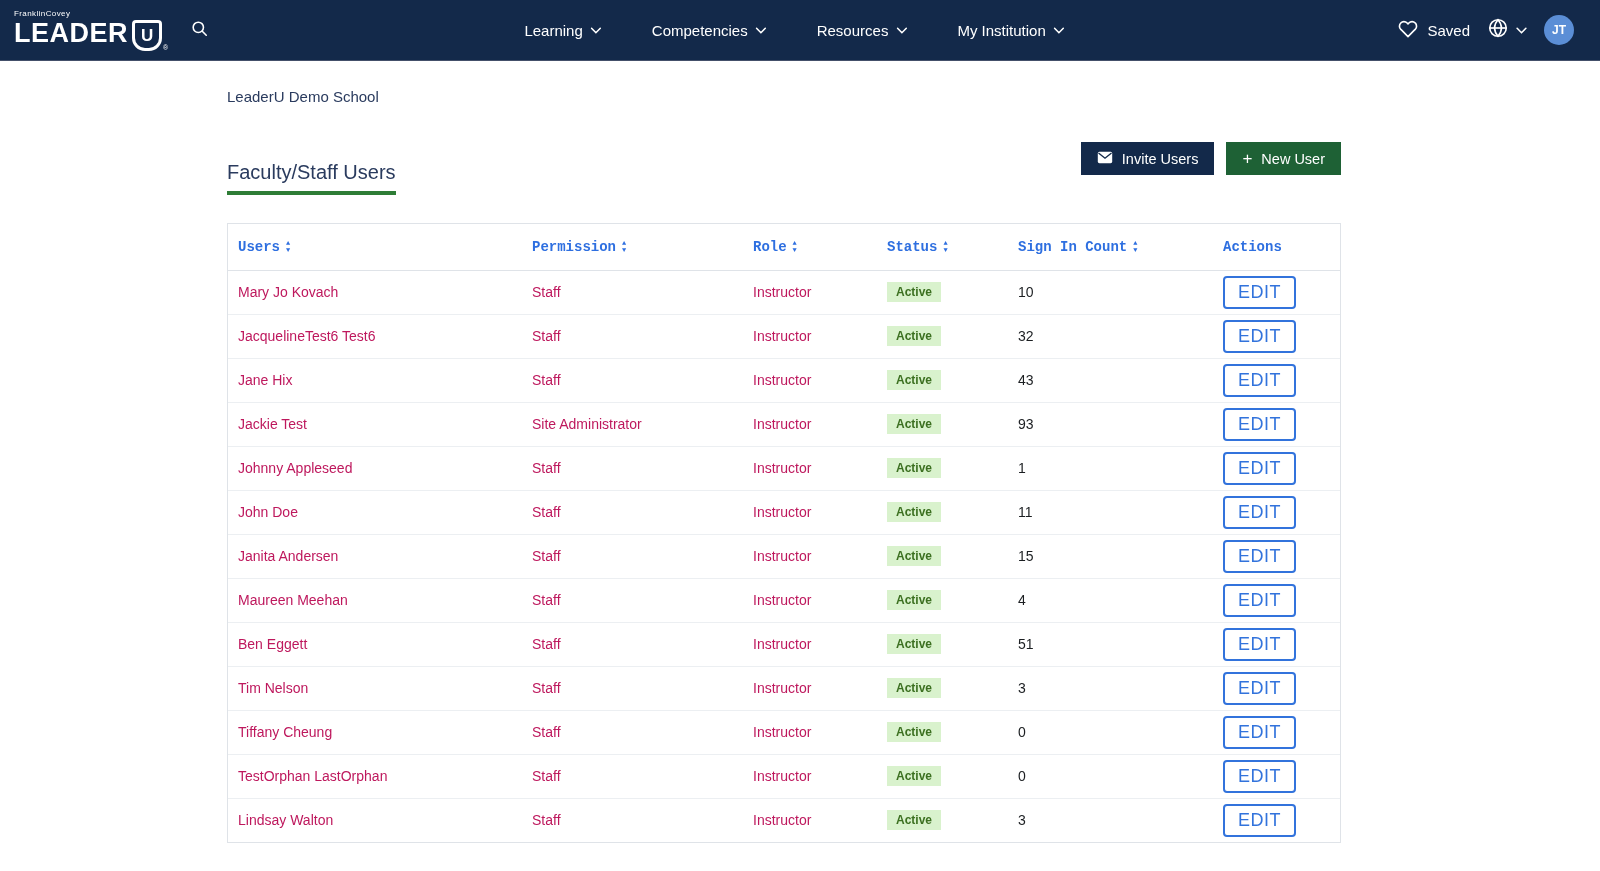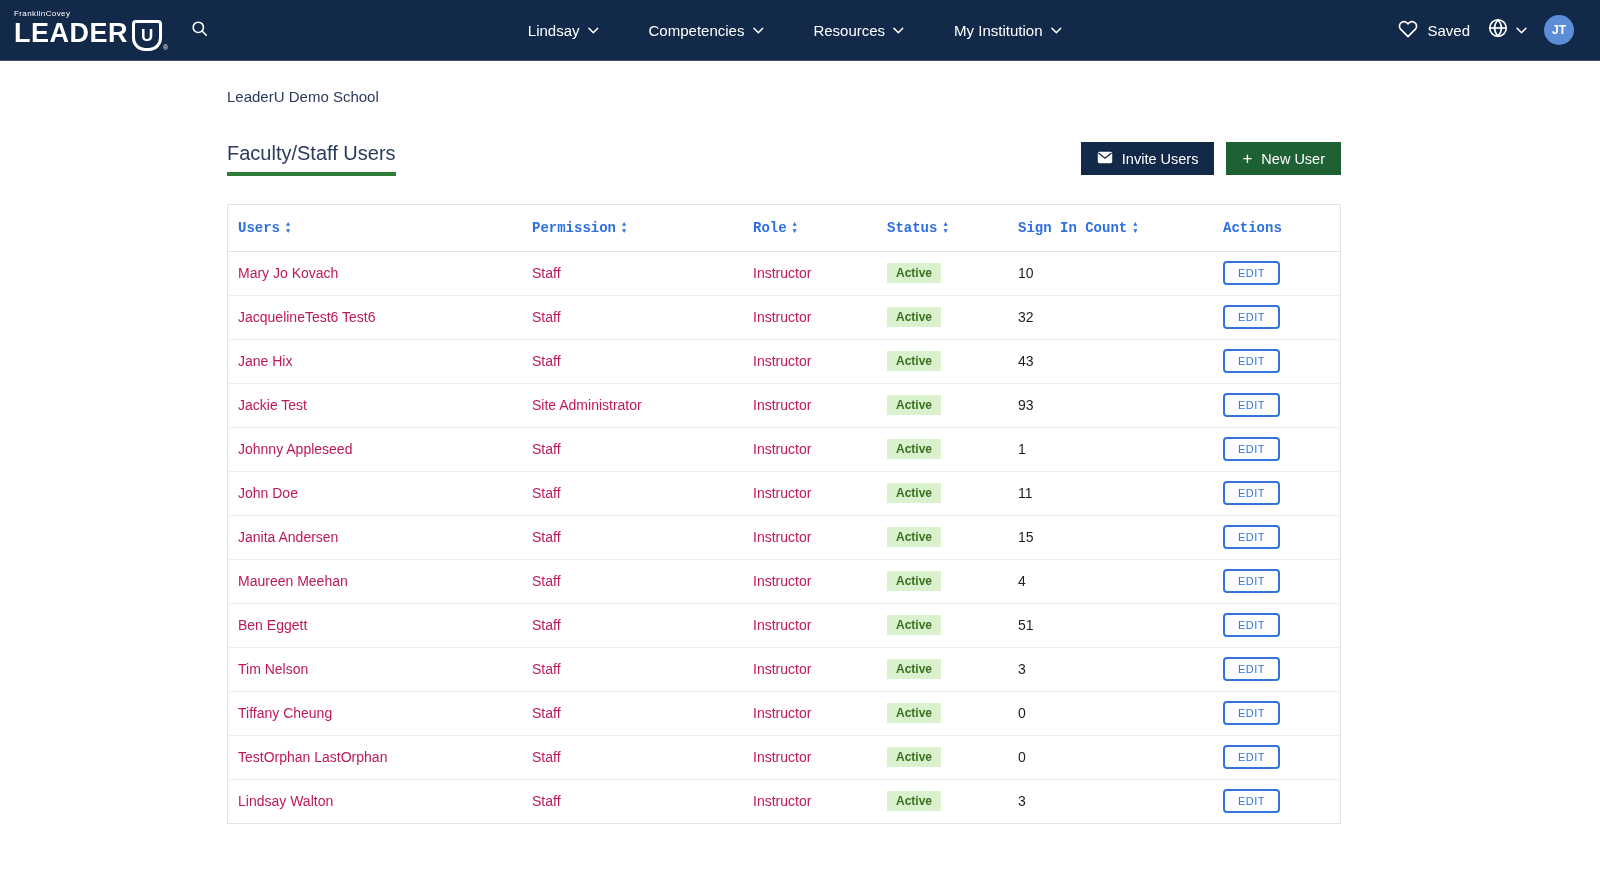--- a/index.html
+++ b/index.html
@@ -29,21 +29,21 @@
   .lang-group { display: flex; align-items: center; gap: 7px; cursor: pointer; margin-left: 6px; }
   .avatar { width: 30px; height: 30px; border-radius: 50%; background: #5b8ed6; color: #fff;
     font-size: 12px; font-weight: bold; display: flex; align-items: center; justify-content: center;
     margin-left: 6px; cursor: pointer; }
 
   
   .content { width: 1114px; margin-left: 227px; }
   .page-title { margin-top: 27px; font-size: 15px; font-weight: 400; color: #2a3b5e; }
   .section-row { margin-top: 37px; display: flex; justify-content: space-between; align-items: flex-start; }
   .section-title { font-size: 20px; font-weight: 400; color: #2a3b5e; display: inline-block;
-    padding-bottom: 7px; border-bottom: 4px solid #2e7d36; }
+    padding-bottom: 7px; border-bottom: 4px solid #2e7d36; margin-top: 19px; }
   .btn-group { display: flex; gap: 12px; }
   .btn { display: inline-flex; align-items: center; gap: 9px; color: #fff; font-size: 14.5px;
     padding: 8px 16px; border-radius: 0; border: none; cursor: pointer;
     font-family: "Liberation Sans", sans-serif; }
   .btn-navy { background: #13294a; }
   .btn-green { background: #1e6135; }
   .plus-glyph { font-size: 17px; line-height: 1; font-weight: 400; }
 
   
   .card { margin-top: 28px; border: 1px solid #dfe3e8; background: #fff; }
@@ -58,21 +58,21 @@
   th:nth-child(6) { cursor: default; }
   td { height: 44px; font-size: 14px; border-bottom: 1px solid #eceff2; }
   td:first-child { padding-left: 10px; }
   tr:last-child td { border-bottom: none; }
   .cell-link { color: #be185d; text-decoration: none; cursor: pointer; }
   .sort { display: inline-flex; flex-direction: column; font-size: 7px; line-height: .95;
     margin-left: 6px; vertical-align: middle; color: #2e6fe0; }
   .badge { display: inline-block; background: #d9f2cd; color: #3c7021; font-size: 12px;
     font-weight: bold; padding: 3px 9px; border-radius: 0; }
   .count { color: #1b1e21; }
-  .edit-btn { border: 2px solid #3273dc; color: #3273dc; background: #fff; font-size: 11px;
+  .edit-btn { border: 2px solid #3273dc; color: #3273dc; background: #fff; font-size: 18px;
     letter-spacing: .5px; padding: 4px 13px; border-radius: 4px; cursor: pointer;
     font-family: "Liberation Sans", sans-serif; }
 </style>
 </head>
 <body>
 
 <header class="topbar" style="position:relative;">
   <div class="logo">
     <span class="logo-company">FranklinCovey</span>
     <span class="logo-row">
@@ -88,21 +88,21 @@
     <span>
       <svg width="19" height="19" viewBox="0 0 24 24" fill="none" stroke="#ffffff" stroke-width="2" stroke-linecap="round">
         <circle cx="10.5" cy="10.5" r="6.5"></circle>
         <line x1="15.5" y1="15.5" x2="20.5" y2="20.5"></line>
       </svg>
     </span>
   </span>
 
   <nav class="main-nav">
       <div class="nav-item">
-        <span>Lindsay</span>
+        <span>Learning</span>
         <span class="chev">
           <svg width="11" height="7" viewBox="0 0 12 8" fill="none">
             <path d="M1 1.5L6 6.5L11 1.5" stroke="#ffffff" stroke-width="1.8" stroke-linecap="round"></path>
           </svg>
         </span>
       </div>
       <div class="nav-item">
         <span>Competencies</span>
         <span class="chev">
           <svg width="11" height="7" viewBox="0 0 12 8" fill="none">

